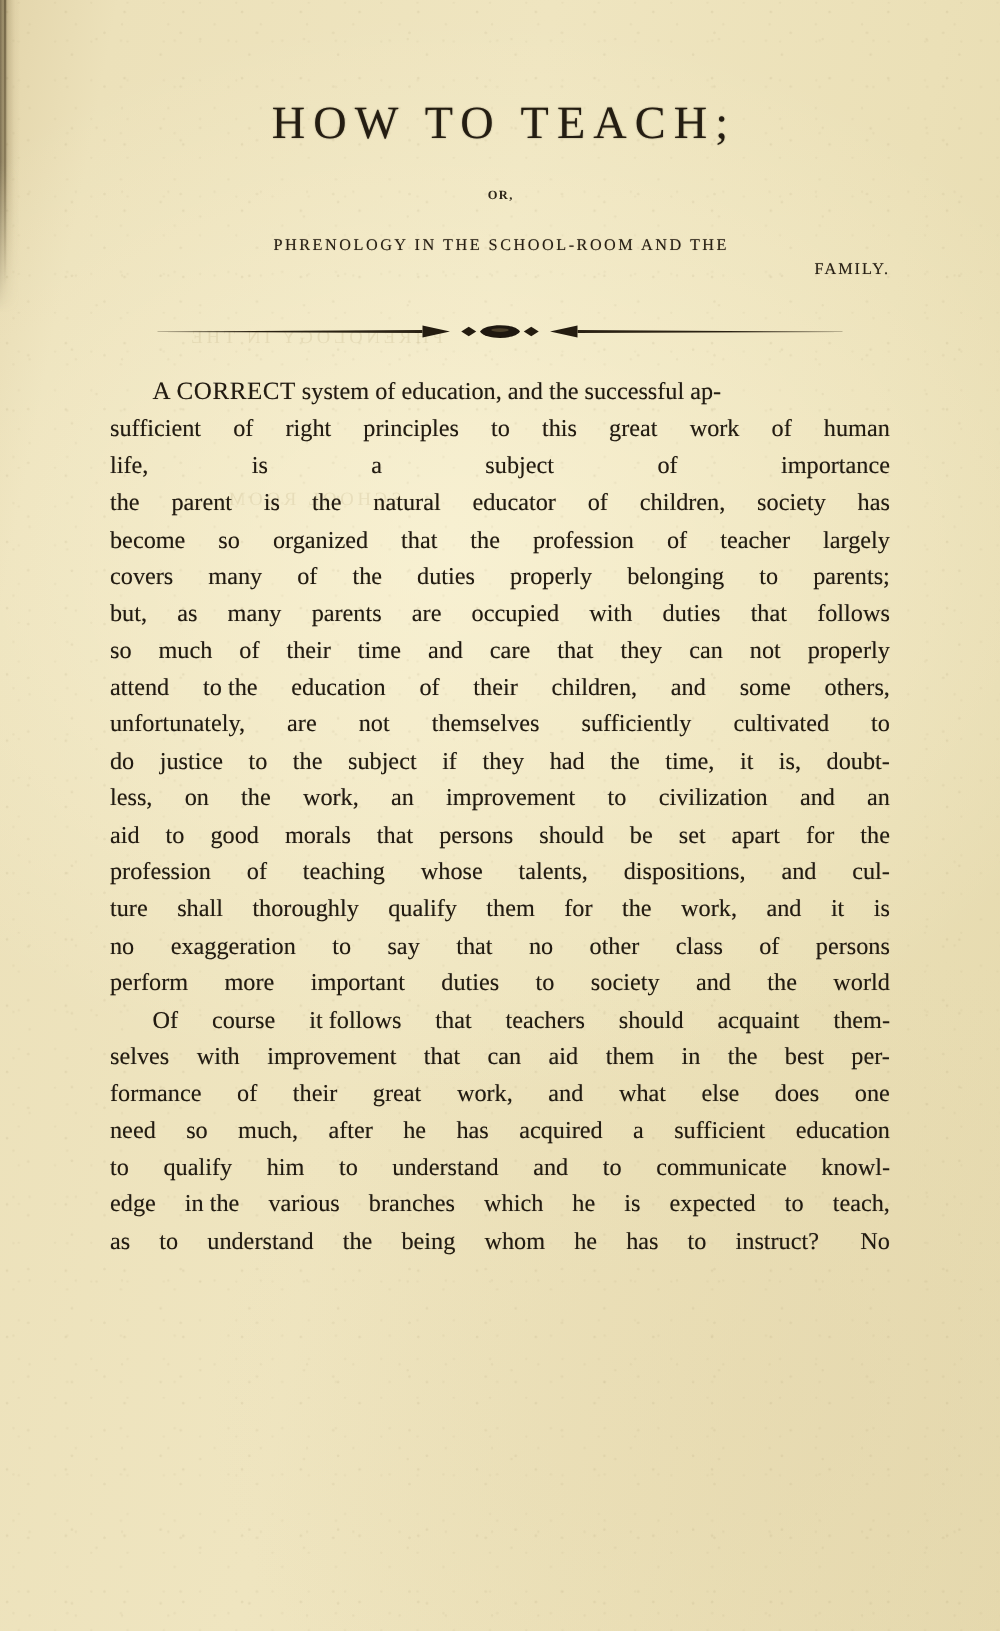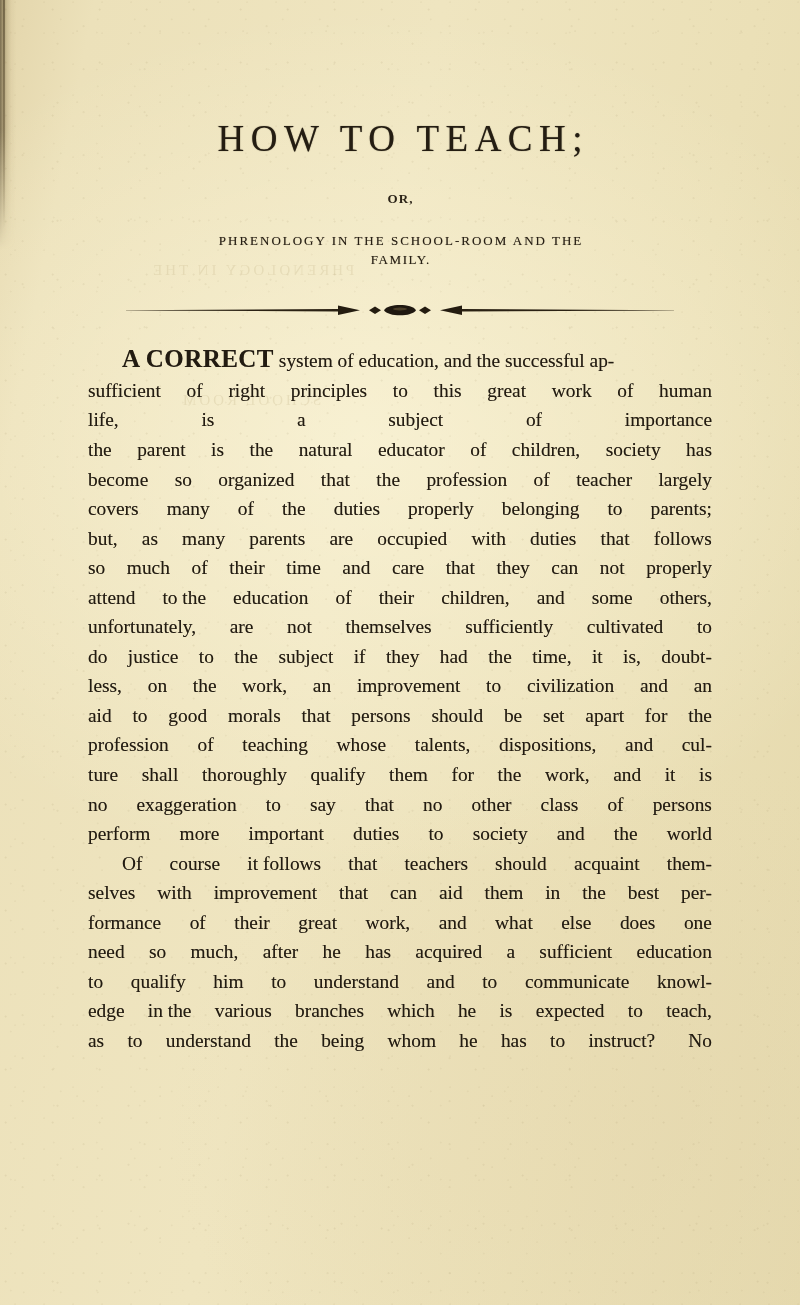--- a/index.html
+++ b/index.html
@@ -79,54 +79,54 @@
   
   .content {
     position: absolute;
     left: 88px;
     top: 0;
     width: 624px;
   }
 
   .title {
     margin: 0;
-    padding-top: 120px;
+    padding-top: 80px;
     text-align: center;
     font-size: 37px;
     font-weight: 400;
     letter-spacing: 6.5px;
     text-indent: 6.5px;
     line-height: 1.05;
     color: #241d12;
     text-shadow: 0 0 1.1px rgba(40,32,18,.55);
   }
   .or {
     margin: 0;
     padding-top: 32px;
     text-align: center;
-    font-size: 13px;
+    font-size: 10px;
     font-weight: 700;
     letter-spacing: 1.1px;
     text-indent: 1.1px;
     color: #2c2418;
   }
   .subtitle {
     margin: 0;
     padding-top: 24px;
     text-align: center;
     font-size: 13px;
     font-weight: 400;
     letter-spacing: 1.35px;
     line-height: 1.48;
     color: #271f14;
     text-shadow: 0 0 .7px rgba(40,32,18,.45);
   }
   .subtitle .ln { display: block; }
   .subtitle .ln1 { letter-spacing: 2.0px; text-indent: 2.0px; }
-  .subtitle .ln2 { letter-spacing: 1.6px; text-indent: 1.6px; }
+  .subtitle .ln2 { letter-spacing: 1.6px; text-indent: 1.6px; text-align: right; }
 
   
   .ornament {
     position: relative;
     height: 20px;
     margin-top: 31px;
     margin-bottom: 0;
   }
   .ornament svg { display: block; width: 100%; height: 20px; }
 
@@ -148,23 +148,22 @@
     white-space: nowrap;
   }
   .body-text .line.just {
     display: flex;
     justify-content: space-between;
   }
   .body-text .line.just > span { display: inline-block; }
   .indent { display: inline-block; width: 34px; }
   .sc {
     font-variant: small-caps;
-    font-size: 25px;
+    font-size: 20px;
     letter-spacing: .45px;
-    font-weight: bold;
   }
 </style>
 </head>
 <body>
 
 <div class="page">
 
   <div class="grain"></div>
   <div class="gutter-shadow"></div>
   <div class="gutter-line"></div>

